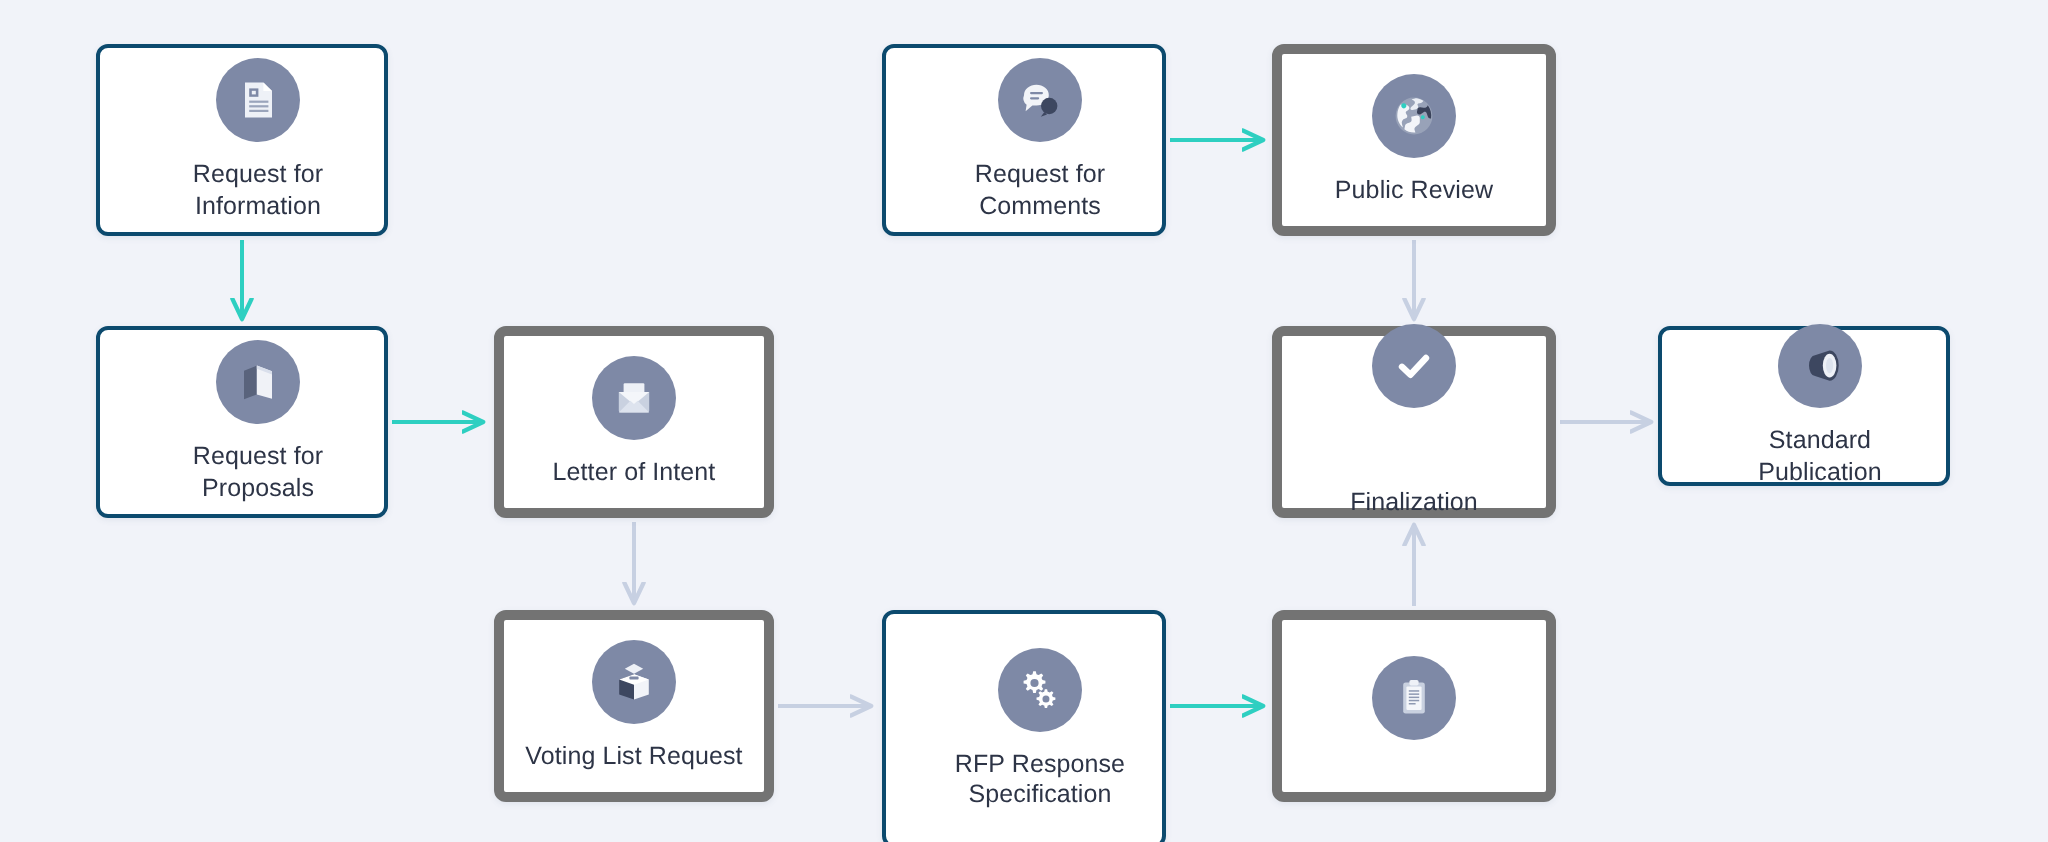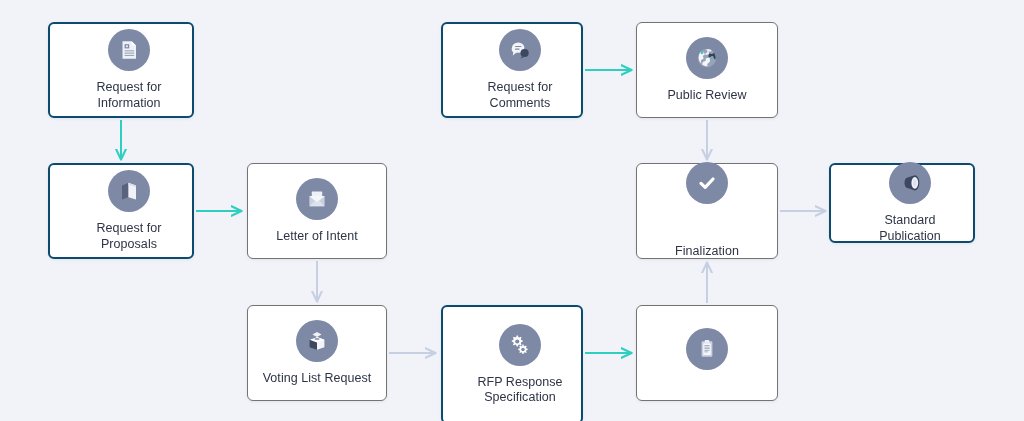--- a/index.html
+++ b/index.html
@@ -31,21 +31,21 @@
     background: #ffffff;
     border-radius: 6px;
     box-sizing: border-box;
     display: flex;
     flex-direction: column;
     align-items: center;
     justify-content: center;
     box-shadow: 0 1px 3px rgba(80, 95, 130, 0.10);
   }
   .node.plain {
-    border: 1px solid #737373;
+    border: 5px solid #737373;
   }
   .node.highlight {
     border: 2px solid #0c4a6e;
     padding-left: 16px;
   }
   .node-icon {
     width: 42px;
     height: 42px;
     border-radius: 50%;
     background: #7e89a6;

